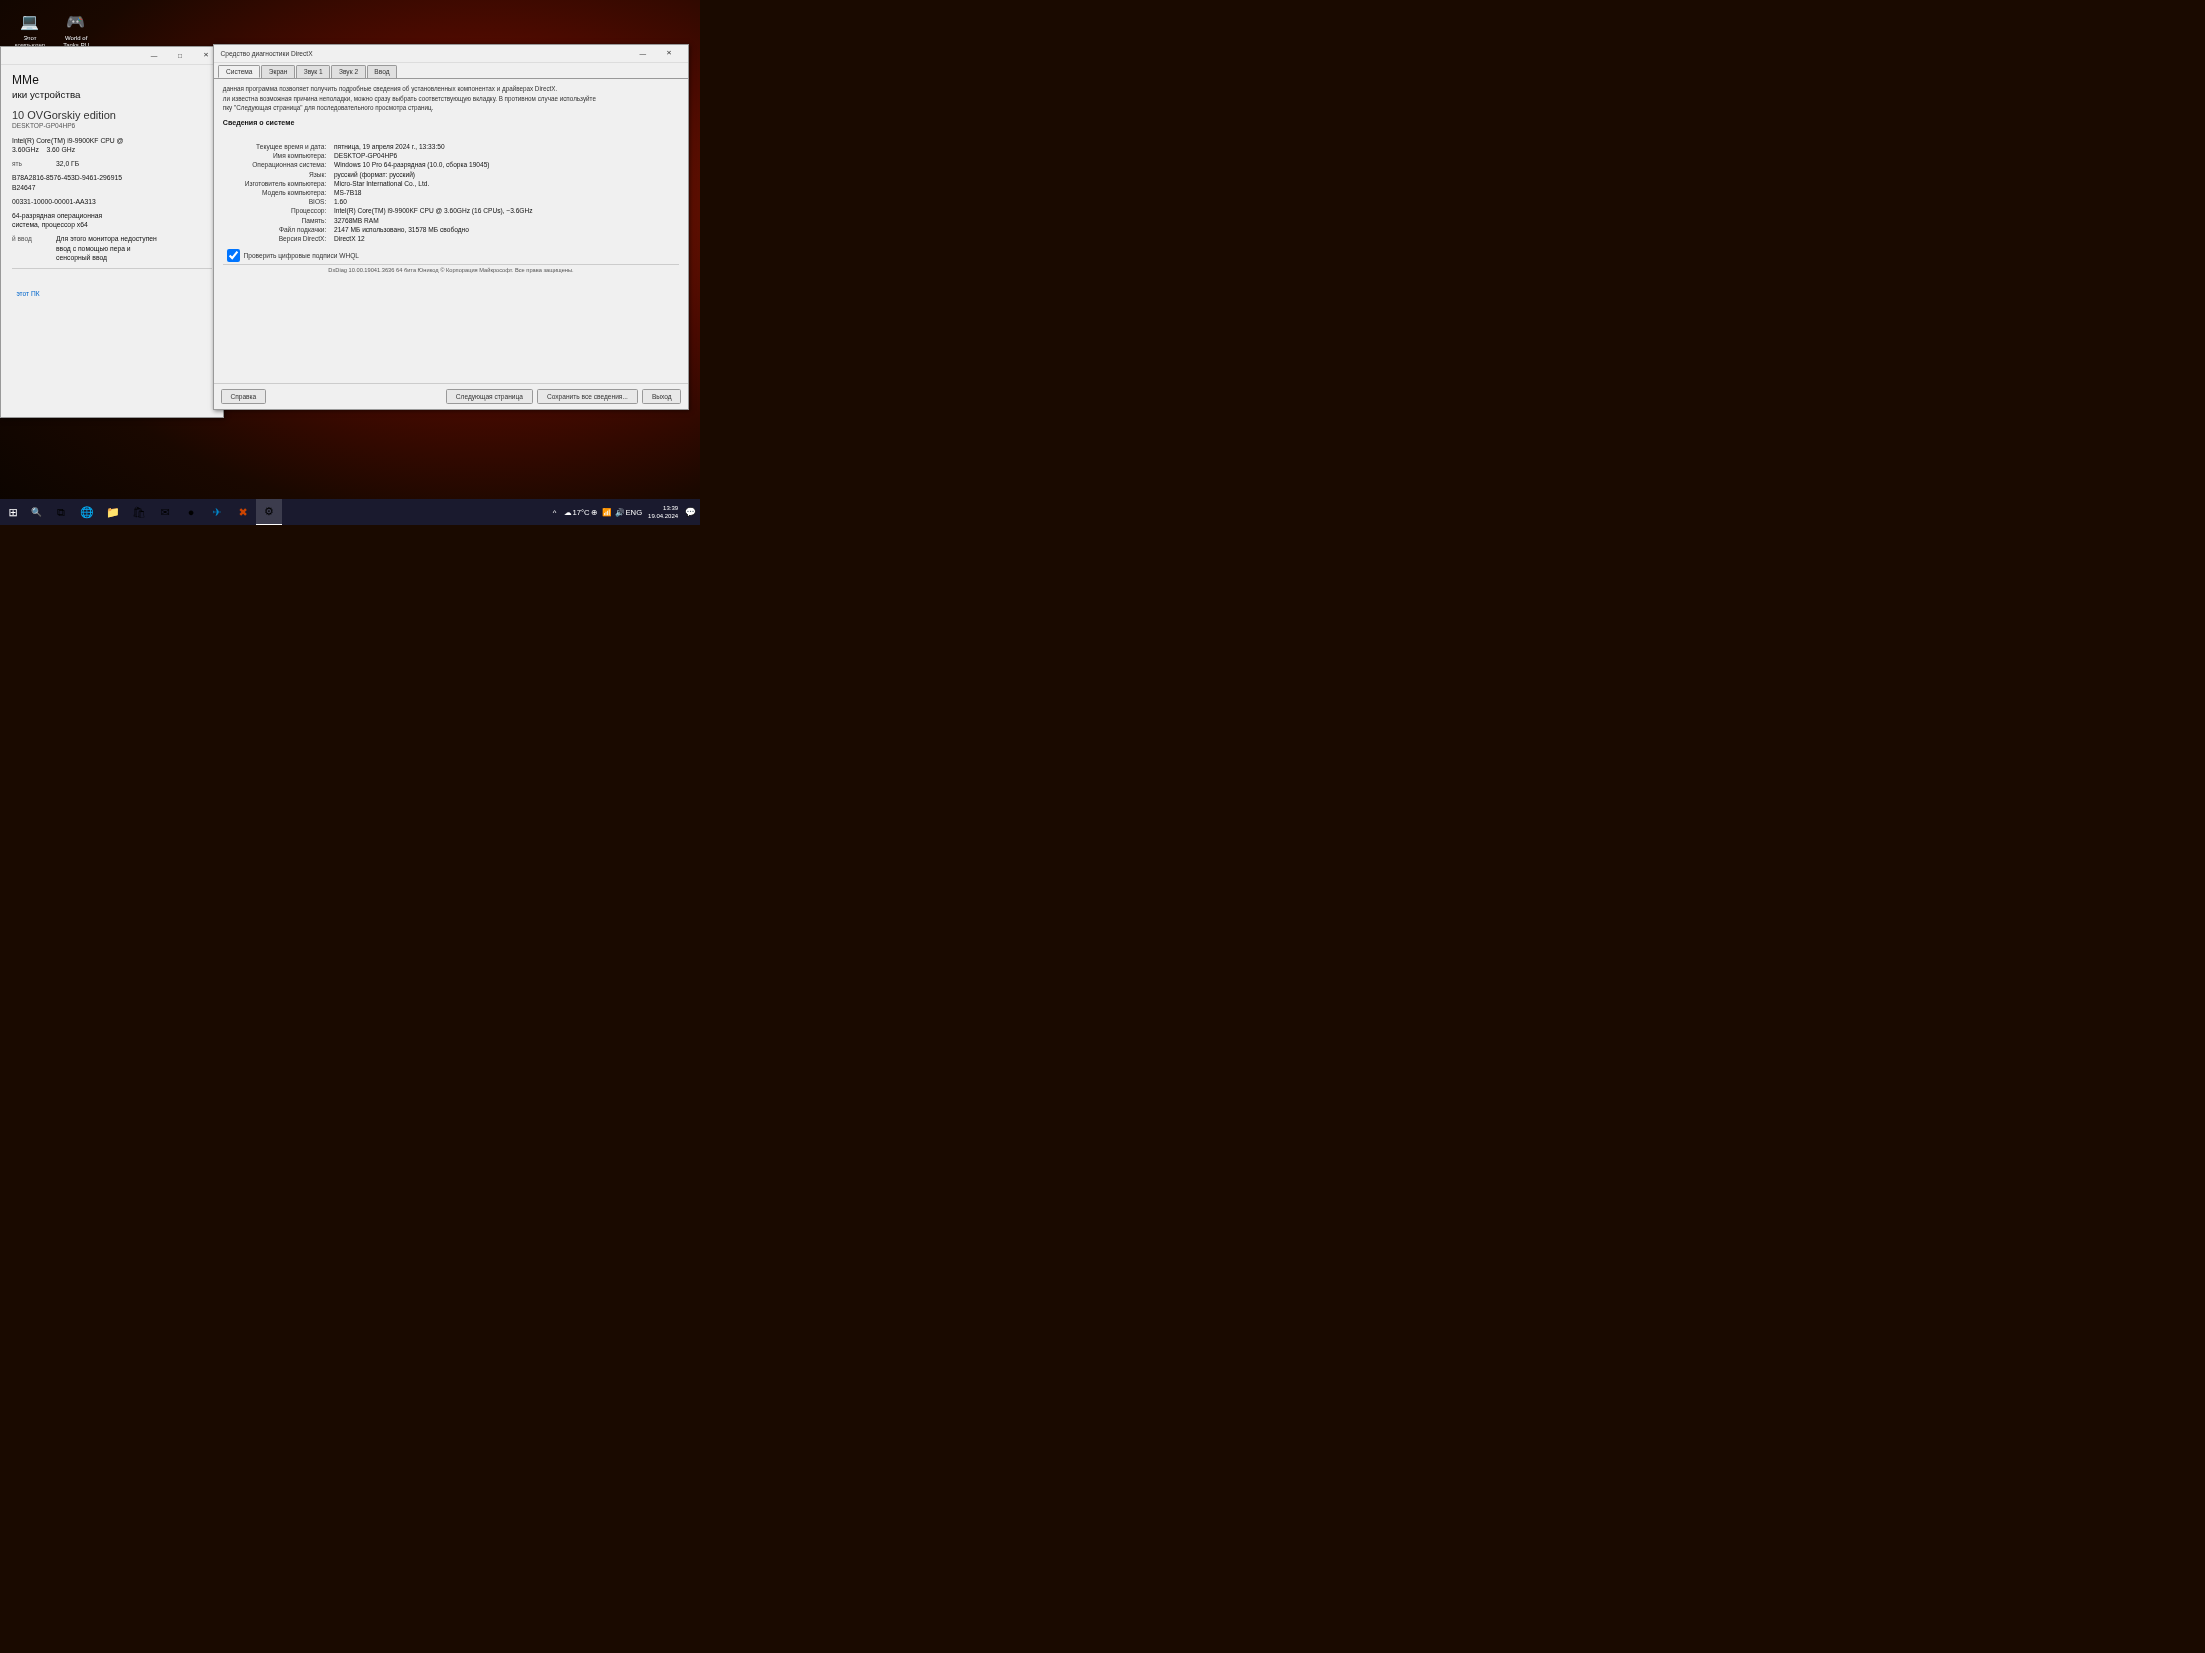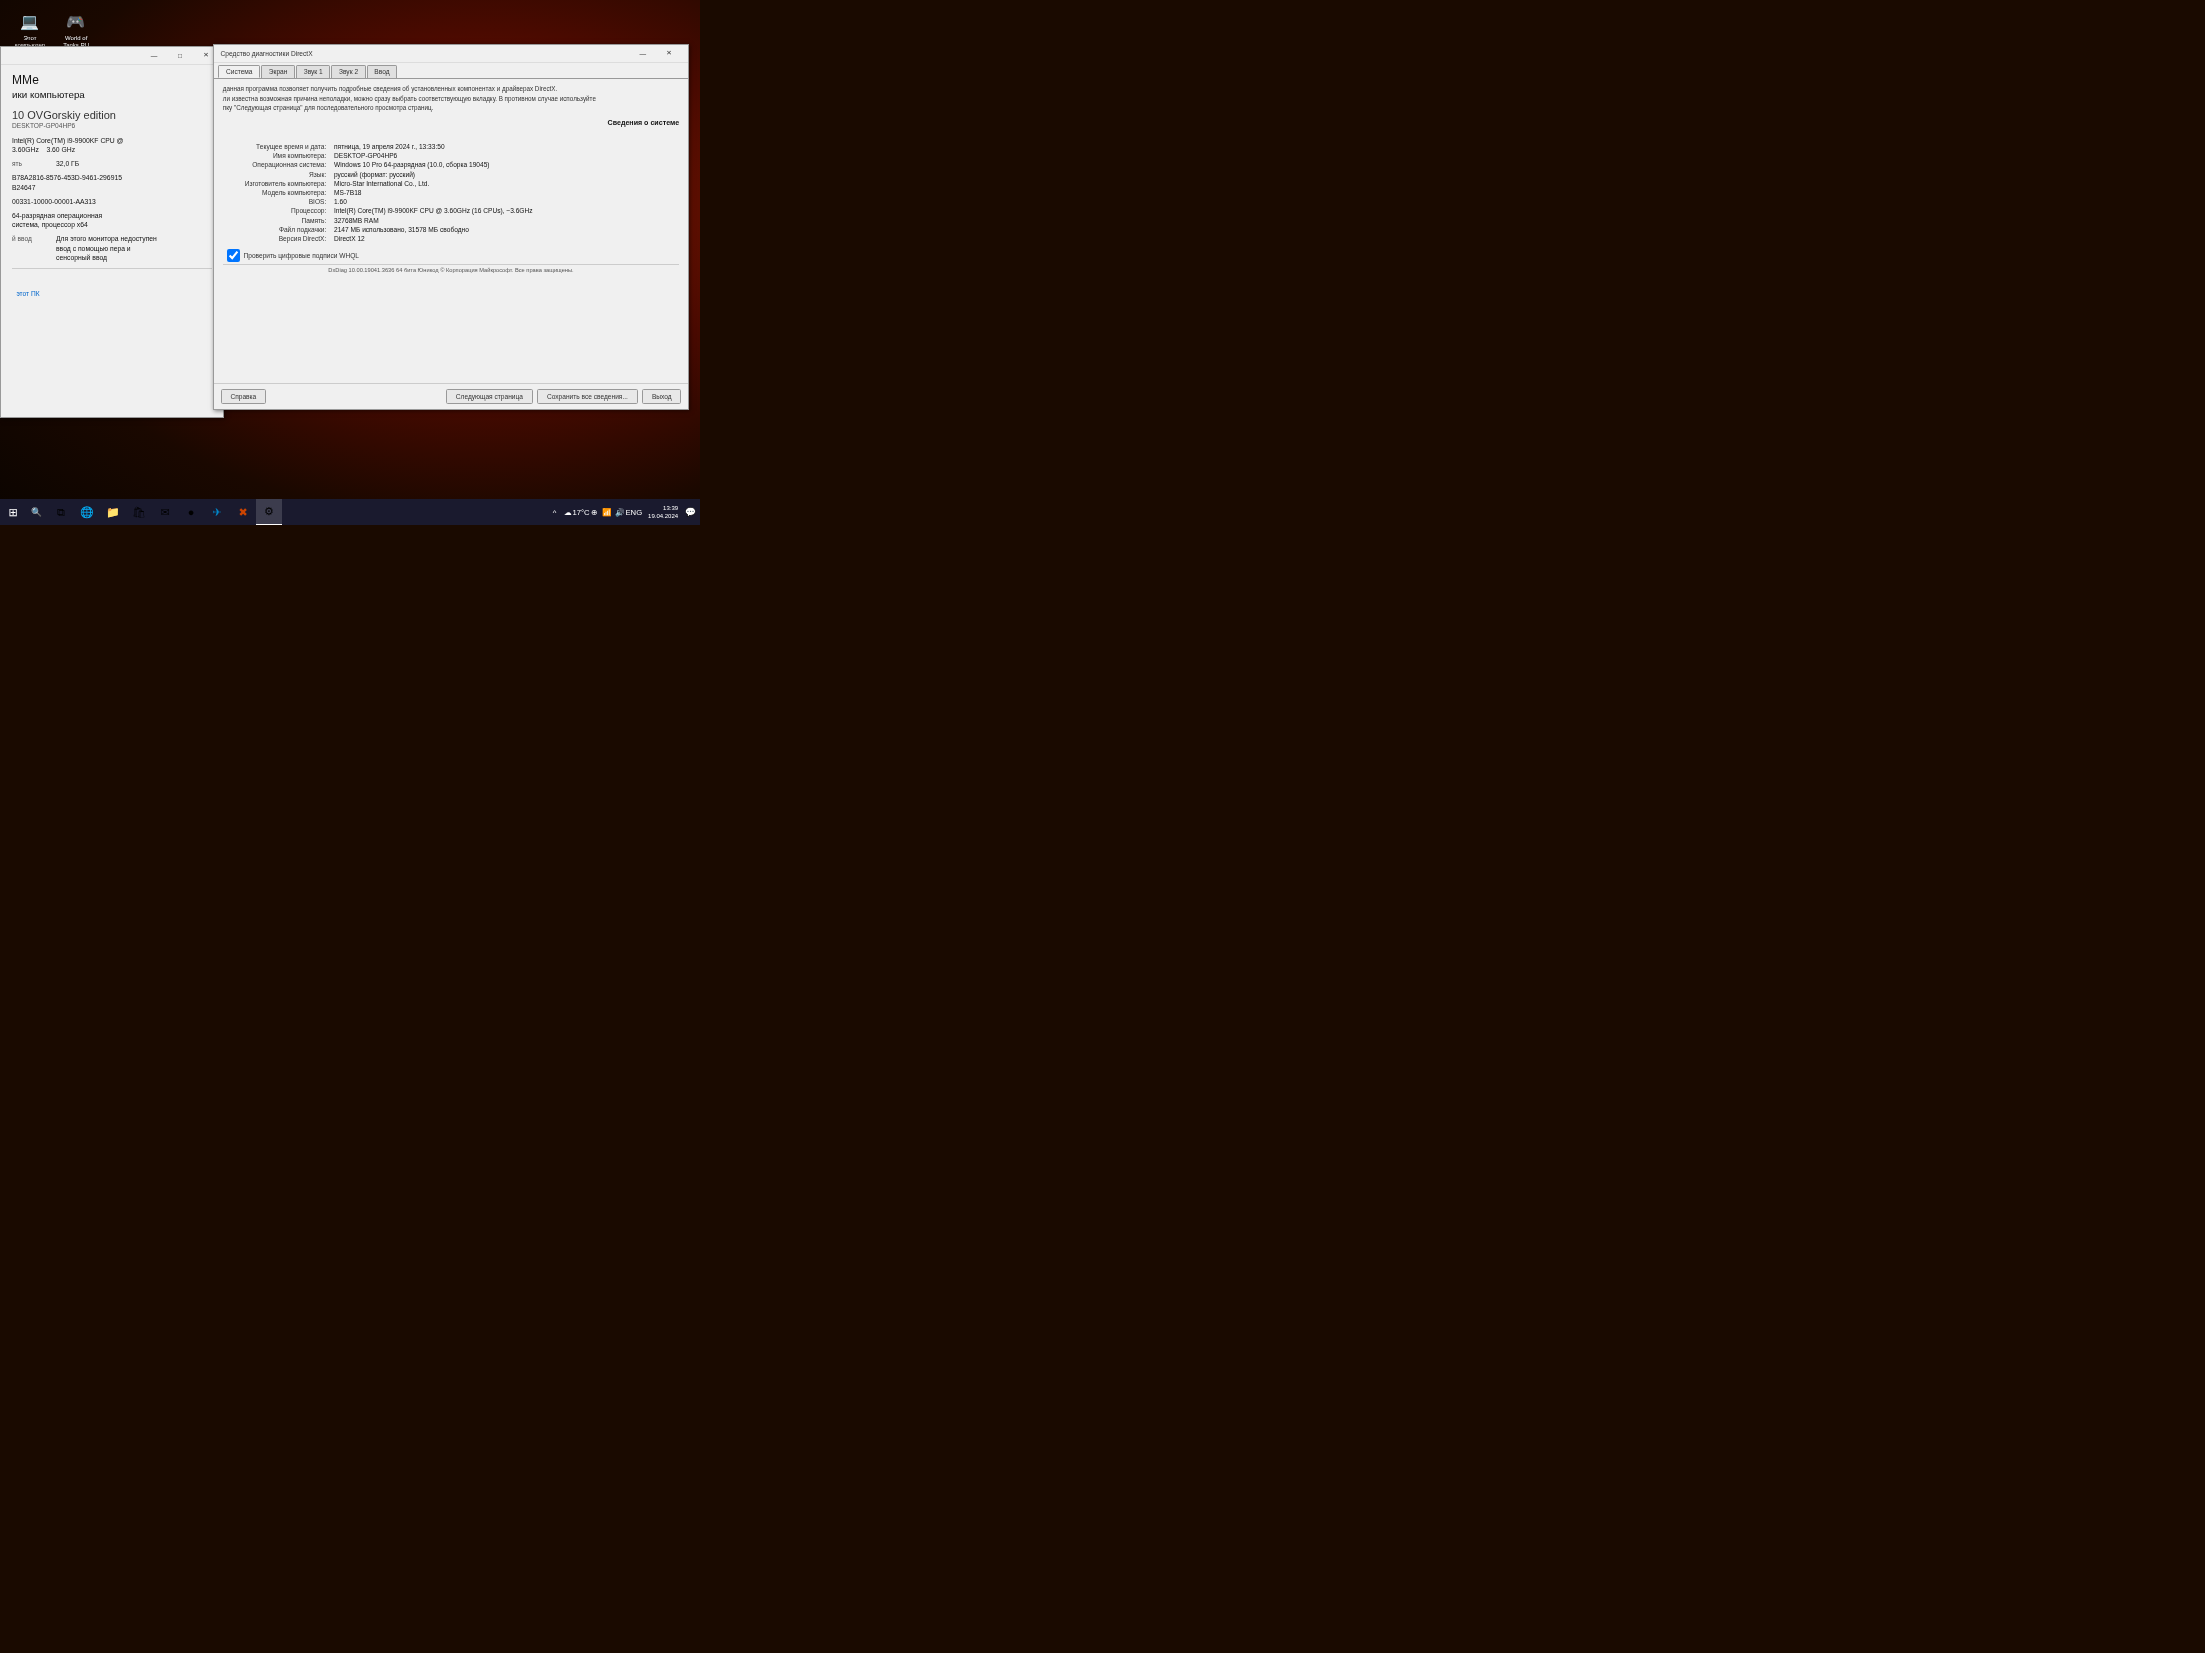--- a/index.html
+++ b/index.html
@@ -322,21 +322,20 @@
       font-size: 6.3px;
       line-height: 1.5;
       color: #333;
     }
 
     .dxdiag-section-title {
       font-size: 7.1px;
       font-weight: bold;
       margin-bottom: 15px;
       color: #111;
-      text-align: right;
     }
 
     .dxdiag-info-table {
       width: 100%;
       border-collapse: collapse;
     }
 
     .dxdiag-info-table tr td {
       padding: 1.1px 2.2px;
       font-size: 6.6px;
@@ -434,21 +433,21 @@
   <div class="window-system-info">
     <div class="window-titlebar">
       <div class="window-controls">
         <button class="win-btn">—</button>
         <button class="win-btn">□</button>
         <button class="win-btn close">✕</button>
       </div>
     </div>
     <div class="window-content">
       <div class="sys-section-title">ММе</div>
-      <div class="sys-subtitle">ики компьютера</div>
+      <div class="sys-subtitle">ики устройства</div>
       <div style="font-size:11px; font-weight:400; margin-bottom:1.1px;">10 OVGorskiy edition</div>
       <div class="sys-computer-name">DESKTOP-GP04HP6</div>
       <div class="sys-row">
         <div class="sys-value">Intel(R) Core(TM) i9-9900KF CPU @<br>3.60GHz &nbsp;&nbsp; 3.60 GHz</div>
       </div>
       <div class="sys-row">
         <div class="sys-label">ять</div>
         <div class="sys-value">32,0 ГБ</div>
       </div>
       <div class="sys-row">

